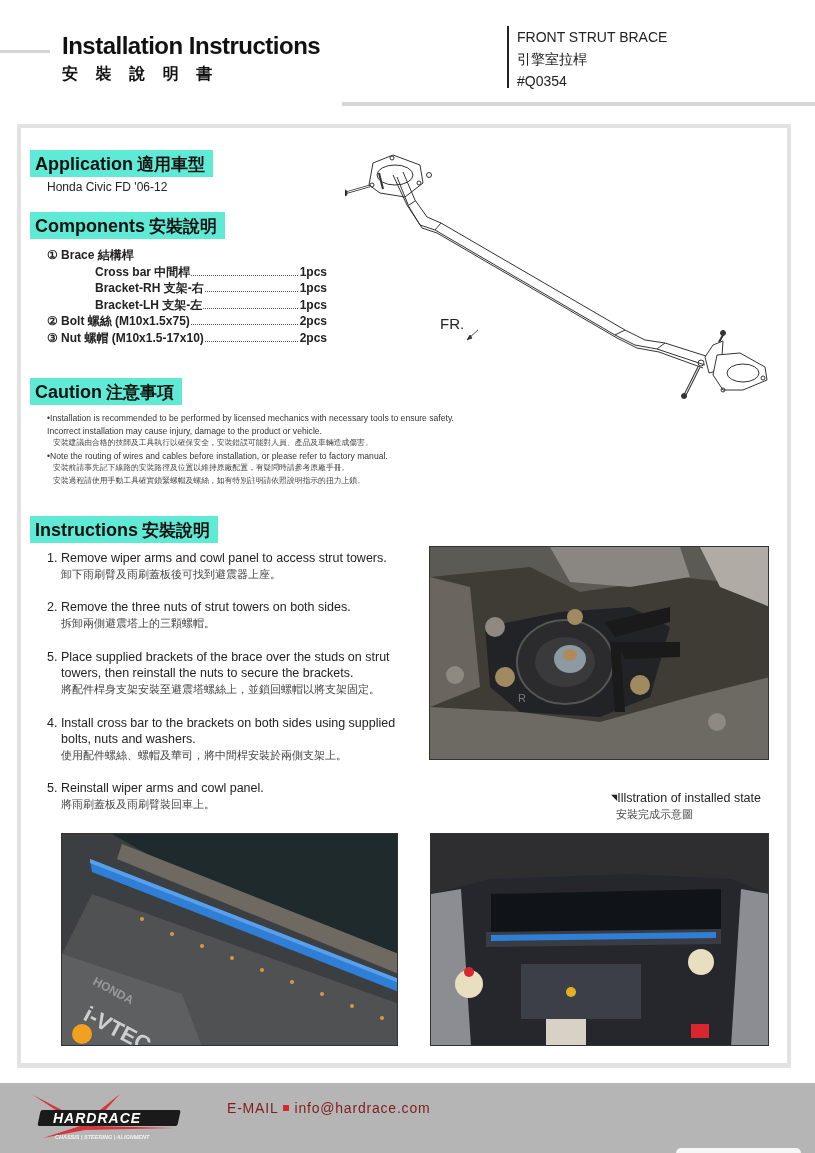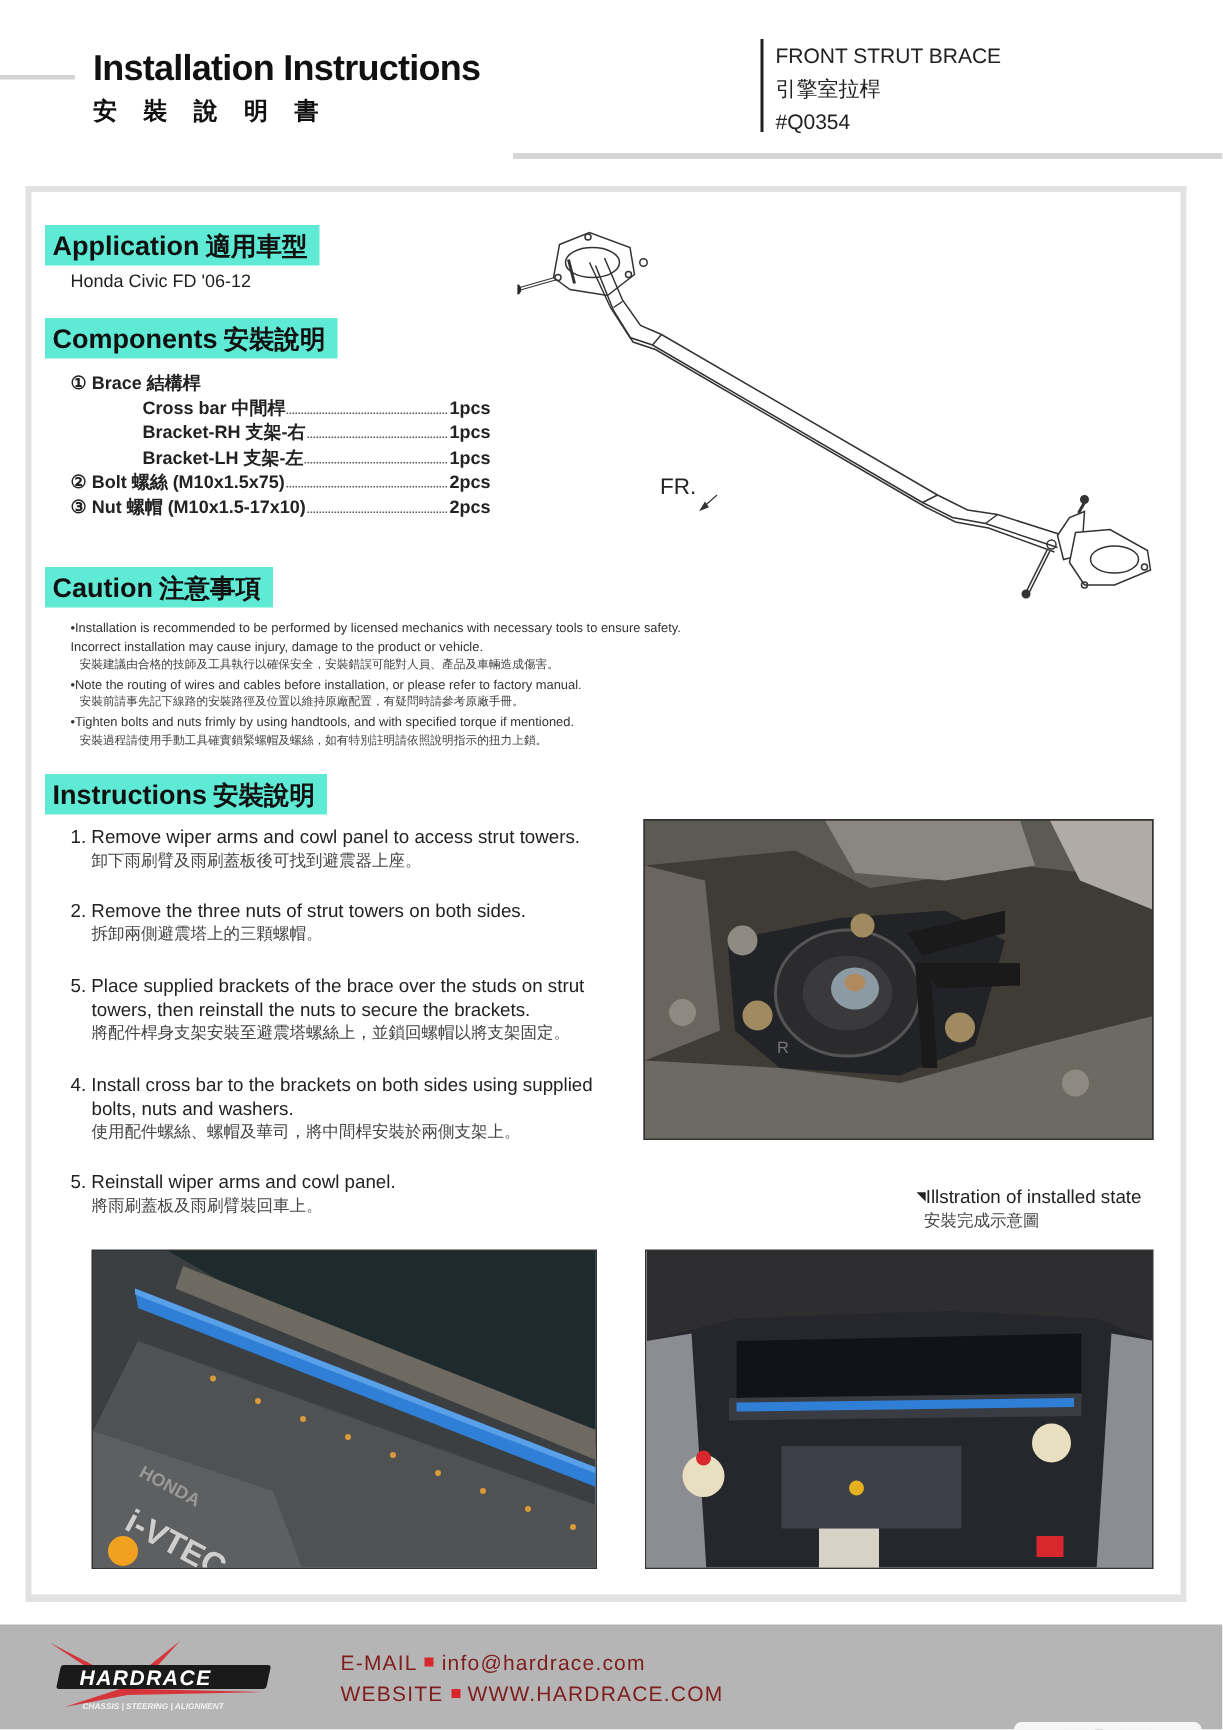--- a/index.html
+++ b/index.html
@@ -153,21 +153,20 @@
 <div class="caution">
   <div>
     <div>•Installation is recommended to be performed by licensed mechanics with necessary tools to ensure safety. Incorrect installation may cause injury, damage to the product or vehicle.</div>
     <div class="zh">安裝建議由合格的技師及工具執行以確保安全，安裝錯誤可能對人員、產品及車輛造成傷害。</div>
   </div>
   <div>
     <div>•Note the routing of wires and cables before installation, or please refer to factory manual.</div>
     <div class="zh">安裝前請事先記下線路的安裝路徑及位置以維持原廠配置，有疑問時請參考原廠手冊。</div>
   </div>
   <div>
-    <div>•Tighten bolts and nuts frimly by using handtools, and with specified torque if mentioned.</div>
     <div class="zh">安裝過程請使用手動工具確實鎖緊螺帽及螺絲，如有特別註明請依照說明指示的扭力上鎖。</div>
   </div>
 </div>
 
 <div class="sec-head" style="top:516px;">
   <span>Instructions</span><span class="zh">安裝說明</span>
 </div>
 <div class="steps">
   <div class="step" style="top:0px;">
     <div class="en">1. Remove wiper arms and cowl panel to access strut towers.</div>
@@ -270,23 +269,20 @@
 <div class="footer">
   <svg style="position:absolute;left:25px;top:7px;" width="175" height="55" viewBox="0 0 175 55">
     <path d="M8,5 L60,32 L95,4 L66,36 L150,38 L60,40 L18,48 L55,36 Z" fill="#d9272e" opacity="0.9"></path>
     <rect x="20" y="20" width="140" height="16" rx="2" fill="#1a1a1a" transform="skewX(-12)"></rect>
     <text x="28" y="33" font-family="Liberation Sans, sans-serif" font-size="14" font-weight="bold" font-style="italic" fill="#ffffff" letter-spacing="1">HARDRACE</text>
     <text x="30" y="49" font-family="Liberation Sans, sans-serif" font-size="5.5" font-weight="bold" font-style="italic" fill="#f2f2f2">CHASSIS | STEERING | ALIGNMENT</text>
   </svg>
   <div class="footer-line" style="top:17px;">
     <span>E-MAIL</span><span class="sq"></span><span>info@hardrace.com</span>
   </div>
-  <div class="footer-line" style="top:38px;">
-    <span>WEBSITE</span><span class="sq"></span><span>WWW.HARDRACE.COM</span>
-  </div>
 </div>
 
 <div class="social" style="left:676px;">
   <svg width="33" height="33" viewBox="0 0 33 33">
     <text x="16.5" y="13" text-anchor="middle" font-family="Liberation Sans, sans-serif" font-size="8" font-weight="bold" fill="#888">You</text>
     <rect x="6" y="15" width="21" height="12" rx="3" fill="#d9272e"></rect>
     <text x="16.5" y="24.5" text-anchor="middle" font-family="Liberation Sans, sans-serif" font-size="8" font-weight="bold" fill="#fff">Tube</text>
   </svg>
 </div>
 <div class="social" style="left:713px;">

